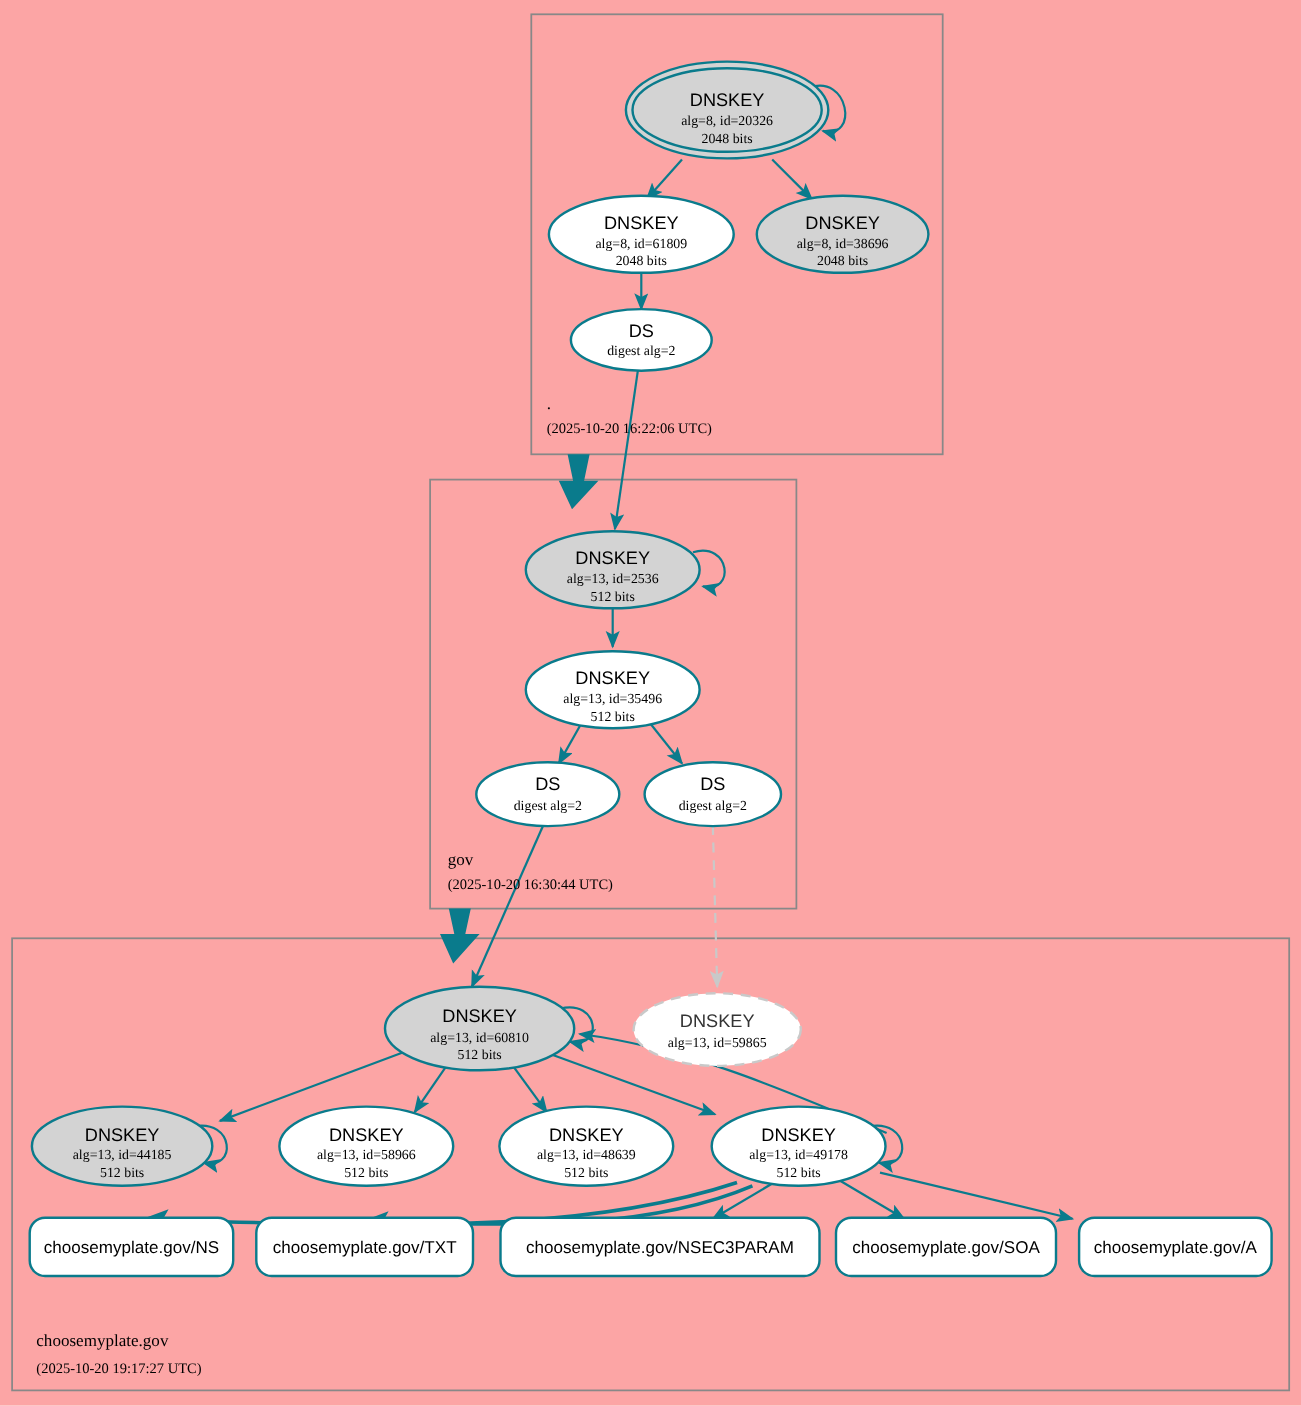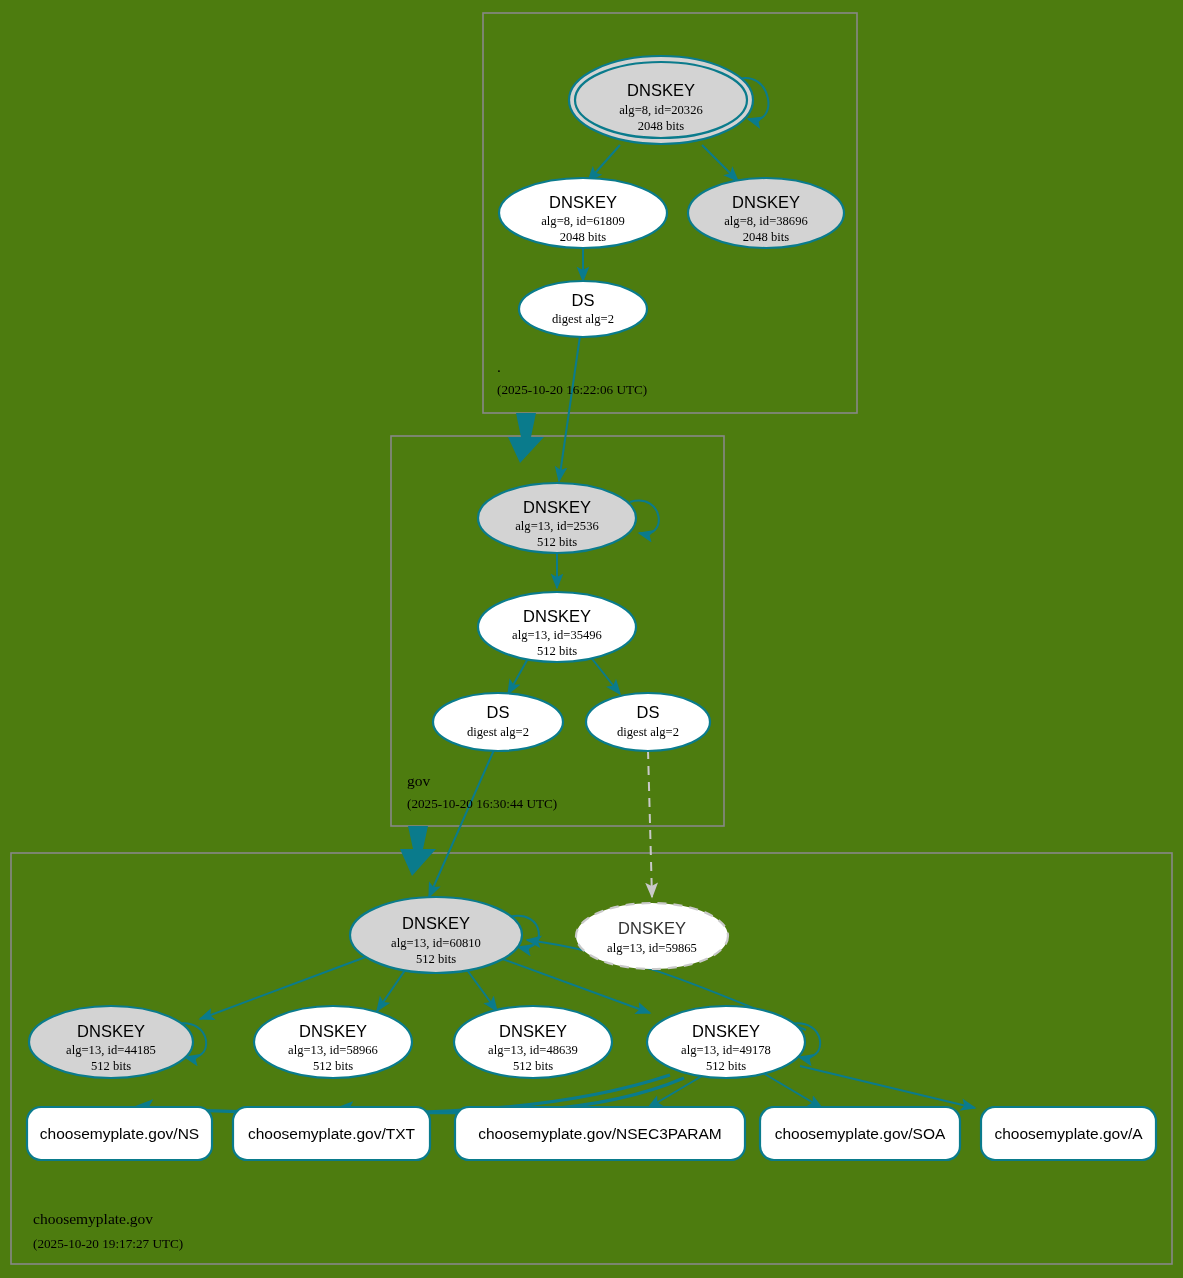--- a/index.html
+++ b/index.html
@@ -4,21 +4,21 @@
 <style>
   html, body {
     margin: 0;
     padding: 0;
     background: #ffffff;
   }
   #canvas {
     position: relative;
     width: 1183px;
     height: 1278px;
-    background: #4d7c0f;
+    background: #fca5a5;
     font-family: "Liberation Sans", sans-serif;
   }
   svg#graph {
     display: block;
     width: 1183px;
     height: 1278px;
   }
   .zone-box {
     fill: none;
     stroke: #888888;

